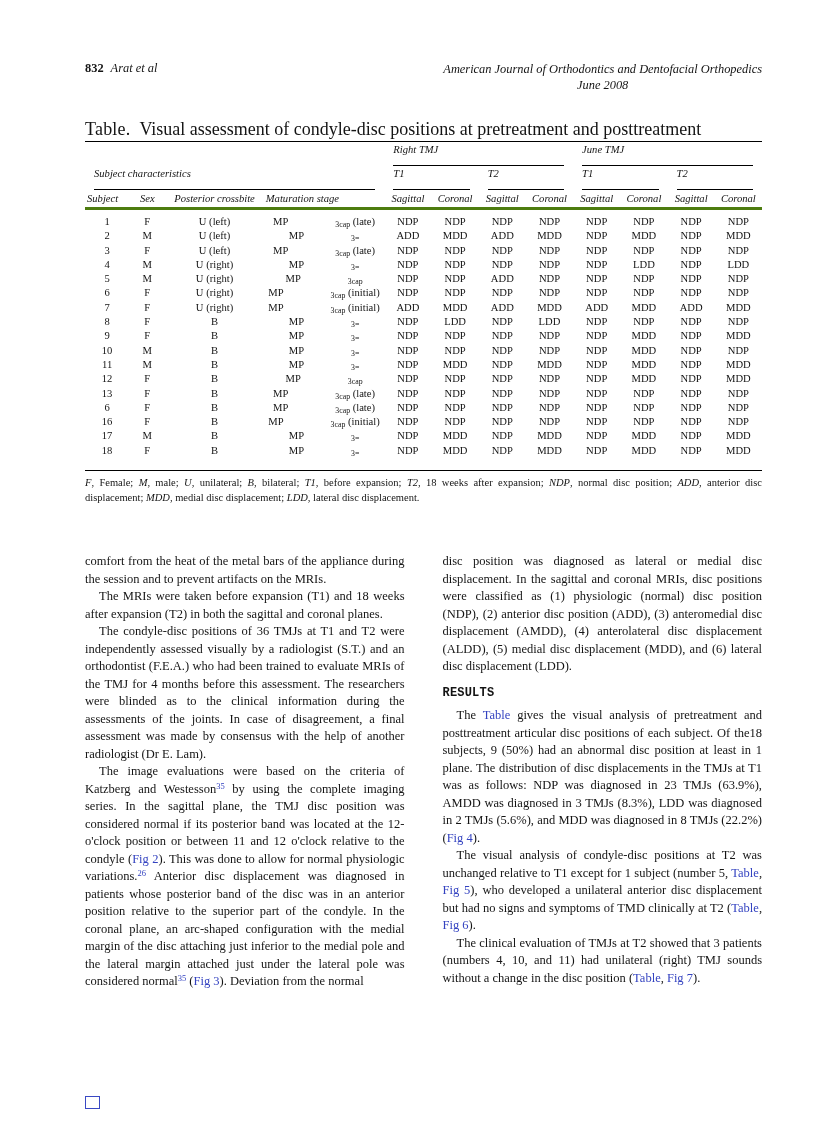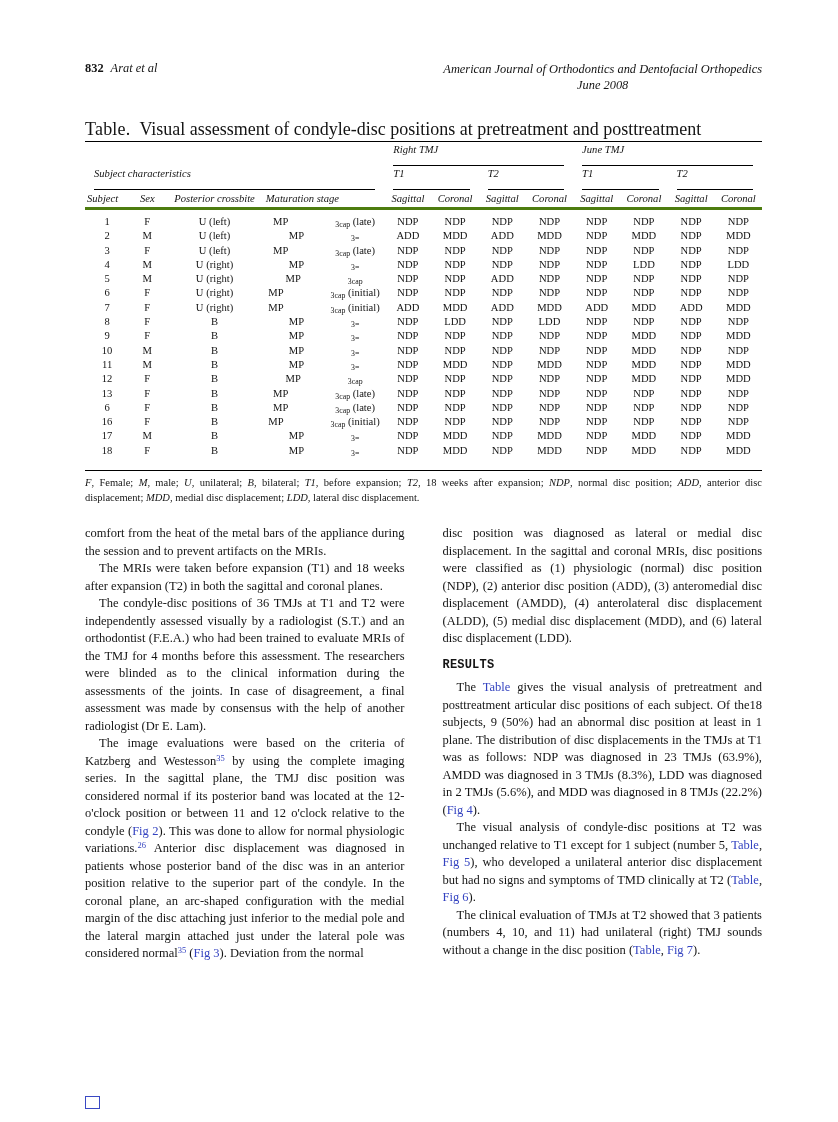--- a/index.html
+++ b/index.html
@@ -25,21 +25,21 @@
   tr.colhead th{border-bottom:3px solid #4d7c0f;padding:3px 2px 3px 2px;text-align:center;}
   tr.colhead th.al{text-align:left;}
   table.datatable td{padding:0 2px;line-height:14.3px;text-align:center;}
   td.subj{text-align:left;padding-left:7px;}
   td.mat{text-align:left;}
   tbody tr:first-child td{padding-top:5px;}
   tbody tr:last-child td{border-bottom:1px solid #000;padding-bottom:12px;}
   .sub{font-size:7.8px;vertical-align:-2px;line-height:0;margin-left:47px;}
   .footnote{margin-top:5px;font-size:10.5px;line-height:1.4;text-align:justify;}
   
-  .bodycols{position:absolute;top:525px;left:85px;width:677px;display:flex;gap:38px;}
+  .bodycols{position:absolute;top:553px;left:85px;width:677px;display:flex;gap:38px;}
   .col{width:326px;font-size:12.5px;line-height:17.5px;text-align:justify;}
   .col p{margin:0;}
   .col p.ind{text-indent:14px;}
   .bhead{font-family:Liberation Mono, monospace;font-weight:bold;font-size:12px;letter-spacing:.2px;margin:9px 0 5px 0;text-align:left;}
   .xlink{color:var(--link,#3342c0);}
   .suplink{color:var(--link,#3342c0);font-size:8.5px;vertical-align:4px;line-height:0;}
   .it{font-style:italic;}
   
   .artifact{position:absolute;left:85px;top:1096px;width:13px;height:11px;border:1.5px solid #3a49c4;}
 </style>

